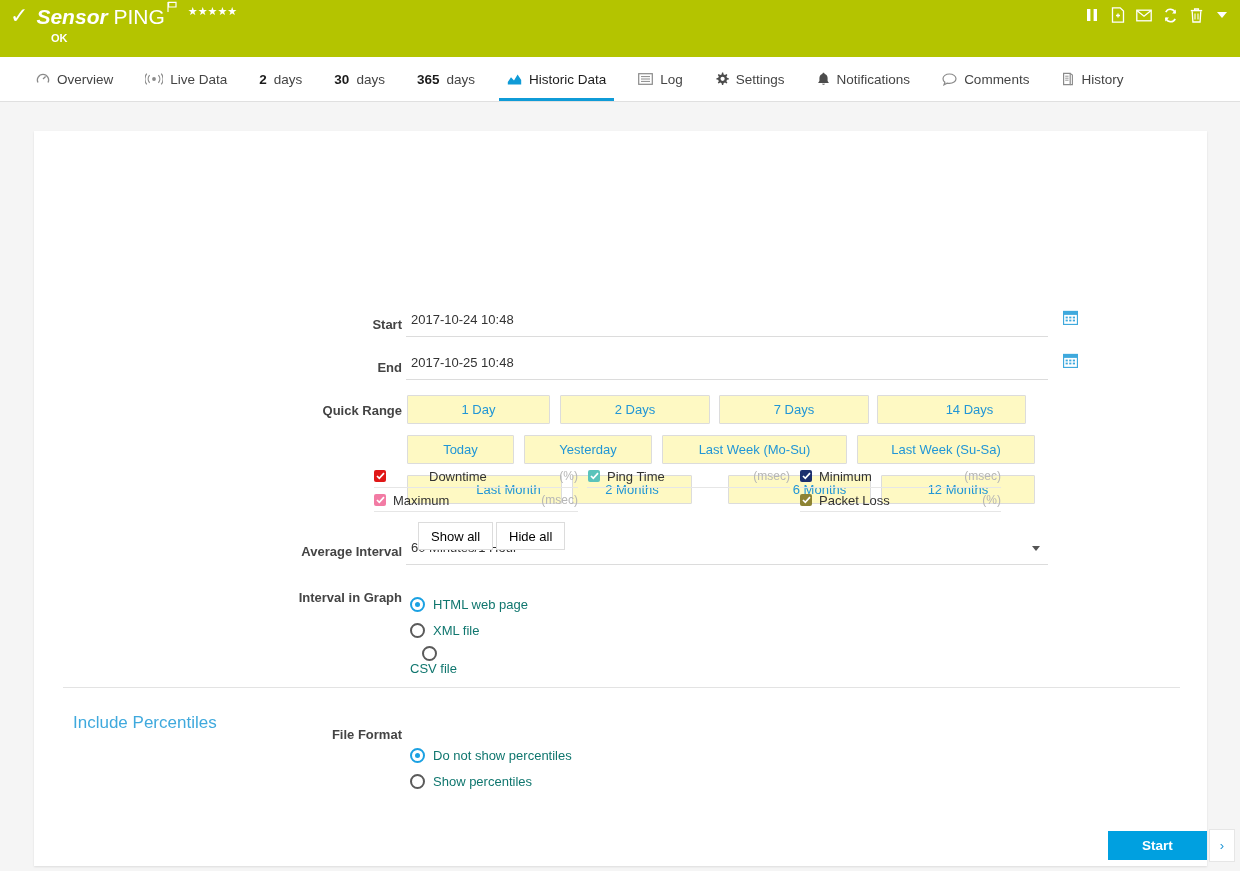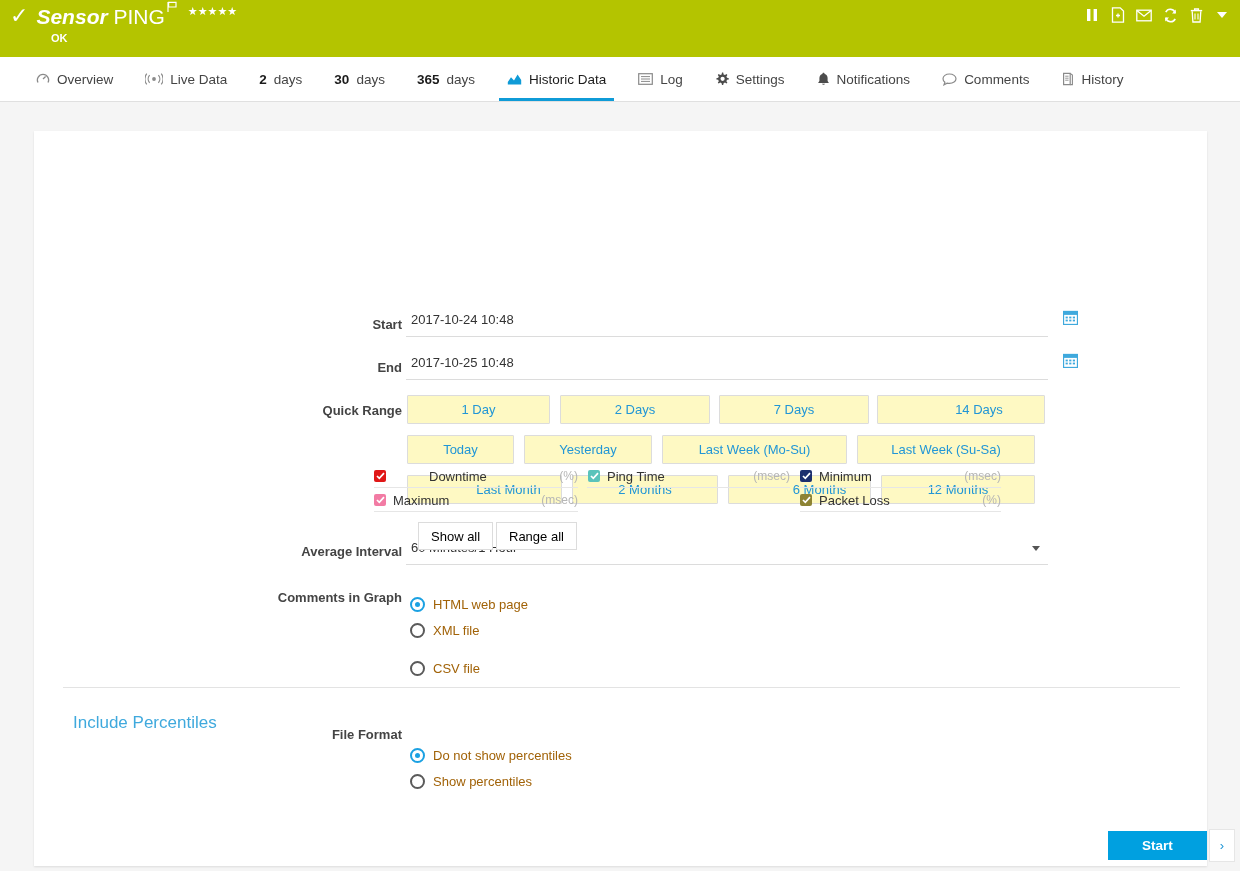--- a/index.html
+++ b/index.html
@@ -156,21 +156,21 @@
   .radio{
     width:15px; height:15px; border-radius:50%;
     border:2px solid #5a5a5a; background:#fff;
     margin-right:8px; flex:none; position:relative;
   }
   .radio.on{ border-color:#1ba1e2; }
   .radio.on:after{
     content:""; position:absolute; left:3px; top:3px;
     width:5px; height:5px; border-radius:50%; background:#1ba1e2;
   }
-  .radio-row .rlabel{ font-size:13px; color:#a16207; white-space:nowrap; }
+  .radio-row .rlabel{ font-size:13px; color:#0f766e; white-space:nowrap; }
 
   
   .start-btn{
     position:absolute; left:1074px; top:700px; width:99px; height:29px;
     background:#00a0e0; color:#ffffff; font-size:13.5px; font-weight:bold;
     display:flex; align-items:center; justify-content:center; cursor:pointer;
   }
   .next-btn{
     position:absolute; left:1209px; top:829px; width:26px; height:33px;
     background:#ffffff; border:1px solid #e6e6e6;
@@ -369,38 +369,38 @@
         <rect x="6.2" y="9.6" width="2.2" height="1.8" fill="#3fa9dd"></rect>
         <rect x="9.8" y="9.6" width="2.2" height="1.8" fill="#3fa9dd"></rect>
       </svg>
   </span>
 
   <div class="row-label" style="left:188px; top:272px; width:180px;">Quick Range</div>
   <div id="quickRangeHost">
       <div class="qr-btn" style="left: 373px; top: 264px; width: 143px;">1 Day</div>
       <div class="qr-btn" style="left: 526px; top: 264px; width: 150px;">2 Days</div>
       <div class="qr-btn" style="left: 685px; top: 264px; width: 150px;">7 Days</div>
-      <div class="qr-btn" style="left: 843px; top: 264px; width: 168px; padding-left: 36px;">14 Days</div>
+      <div class="qr-btn" style="left: 843px; top: 264px; width: 149px; padding-left: 36px;">14 Days</div>
       <div class="qr-btn" style="left: 373px; top: 304px; width: 107px;">Today</div>
       <div class="qr-btn" style="left: 490px; top: 304px; width: 128px;">Yesterday</div>
       <div class="qr-btn" style="left: 628px; top: 304px; width: 185px;">Last Week (Mo-Su)</div>
       <div class="qr-btn" style="left: 823px; top: 304px; width: 178px;">Last Week (Su-Sa)</div>
       <div class="qr-btn" style="left: 373px; top: 344px; width: 155px; padding-left: 48px;">Last Month</div>
-      <div class="qr-btn" style="left: 538px; top: 344px; width: 146px;">2 Months</div>
+      <div class="qr-btn" style="left: 538px; top: 344px; width: 120px;">2 Months</div>
       <div class="qr-btn" style="left: 694px; top: 344px; width: 143px; padding-left: 40px;">6 Months</div>
       <div class="qr-btn" style="left: 847px; top: 344px; width: 154px;">12 Months</div>
     </div>
 
   <div class="row-label" style="left:188px; top:413px; width:180px;">Average Interval</div>
   <div class="underline-field" style="left:372px; top:406px; width:642px; position:absolute;">
     <div class="val">60 Minutes/1 Hour</div>
     <span class="sel-caret"></span>
   </div>
 
-  <div class="row-label" style="left:168px; top:459px; width:200px;">Comments in Graph</div>
+  <div class="row-label" style="left:168px; top:459px; width:200px;">Interval in Graph</div>
   <div id="channelsHost">
       <div class="chan" style="left: 340px; top: 334px; gap: 36px;">
         <span class="cb" style="background:#e01717">
           <svg width="9" height="8" viewBox="0 0 9 8">
             <path d="M1,4 L3.3,6.3 L8,1.2" stroke="#ffffff" stroke-width="1.7" fill="none"></path>
           </svg>
         </span>
         <span class="cname">Downtime</span>
       </div>
       <div class="chan-unit" style="left: 340px; top: 338px; width: 204px;">(%)</div>
@@ -441,33 +441,33 @@
             <path d="M1,4 L3.3,6.3 L8,1.2" stroke="#ffffff" stroke-width="1.7" fill="none"></path>
           </svg>
         </span>
         <span class="cname">Packet Loss</span>
       </div>
       <div class="chan-unit" style="left: 766px; top: 362px; width: 201px;">(%)</div>
       <div class="chan-ul" style="left: 766px; top: 380px; width: 201px;"></div>
     </div>
 
   <div class="small-btn" style="left:384px; top:391px;">Show all</div>
-  <div class="small-btn" style="left:462px; top:391px;">Range all</div>
+  <div class="small-btn" style="left:462px; top:391px;">Hide all</div>
 
   <div class="row-label" style="left:168px; top:596px; width:200px;">File Format</div>
   <div id="fileFormatHost">
       <div class="radio-row" style="left: 376px; top: 463px;">
         <span class="radio on"></span>
         <span class="rlabel">HTML web page</span>
       </div>
       <div class="radio-row" style="left: 376px; top: 489px;">
         <span class="radio"></span>
         <span class="rlabel">XML file</span>
       </div>
-      <div class="radio-row" style="left: 376px; top: 527px;">
+      <div class="radio-row" style="left: 376px; top: 515px; flex-direction: column;">
         <span class="radio"></span>
         <span class="rlabel">CSV file</span>
       </div>
     </div>
 
   <div class="divider"></div>
   <div class="section-title" id="sectionTitle2">Include Percentiles</div>
 
   <div id="percentileHost">
       <div class="radio-row" style="left: 376px; top: 614px;">

